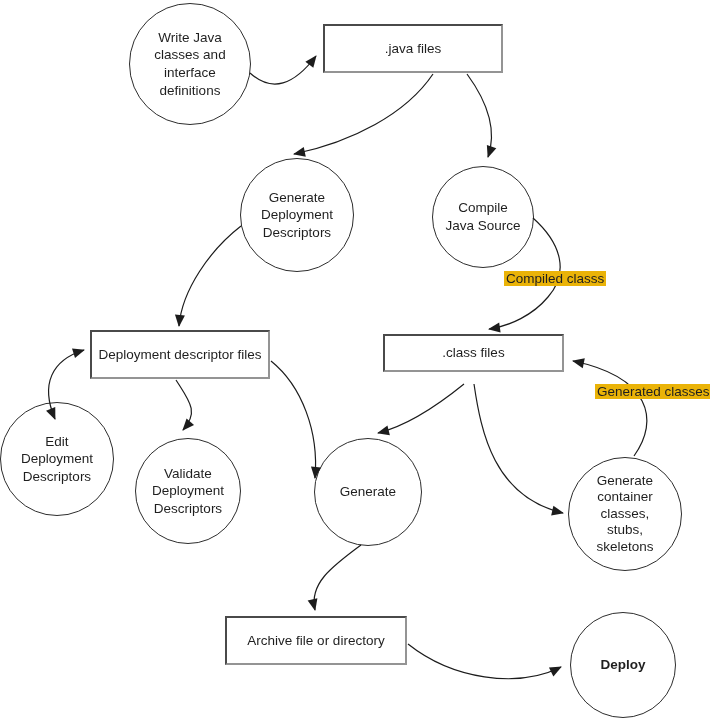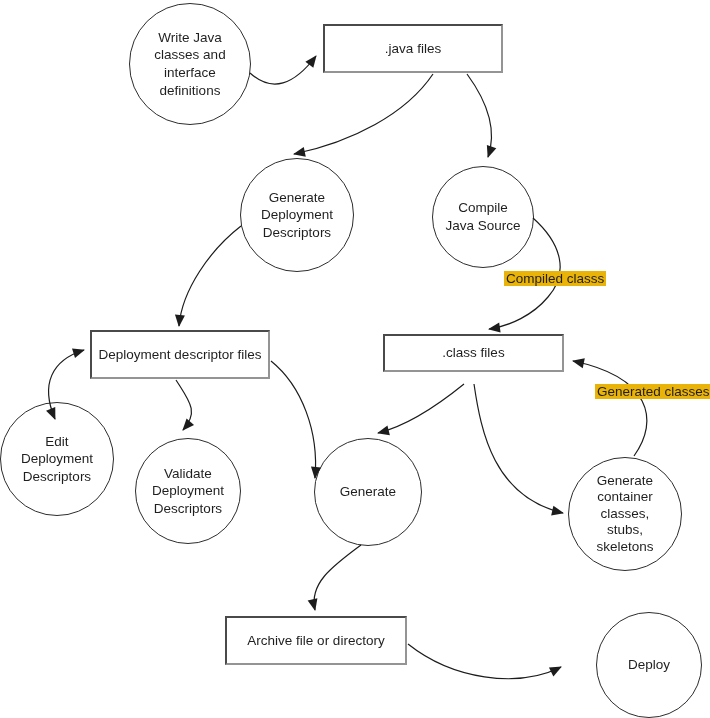--- a/index.html
+++ b/index.html
@@ -55,21 +55,21 @@
   }
 
   
   .n-write      { left: 129px; top:   3px; width: 122px; height: 122px; }
   .n-gendd      { left: 240px; top: 158px; width: 114px; height: 114px; }
   .n-compile    { left: 432px; top: 166px; width: 102px; height: 102px; }
   .n-editdd     { left:   0px; top: 402px; width: 114px; height: 114px; }
   .n-validatedd { left: 135px; top: 438px; width: 106px; height: 106px; text-align: center; }
   .n-package    { left: 314px; top: 438px; width: 108px; height: 108px; }
   .n-gencont    { left: 568px; top: 457px; width: 114px; height: 114px; line-height: 1.22; }
-  .n-deploy     { left: 596px; top: 612px; width: 106px; height: 106px; }
+  .n-deploy     { left: 570px; top: 612px; width: 106px; height: 106px; font-weight: bold; }
 
   
   .n-javafiles  { left: 323px; top:  24px; width: 180px; height: 49px; }
   .n-ddfiles    { left:  90px; top: 330px; width: 180px; height: 49px; }
   .n-classfiles { left: 383px; top: 334px; width: 181px; height: 38px; }
   .n-archive    { left: 225px; top: 616px; width: 182px; height: 49px; }
 
   
   .l-compiled   { left: 504px; top: 271px; }
   .l-generated  { left: 595px; top: 384px; }

